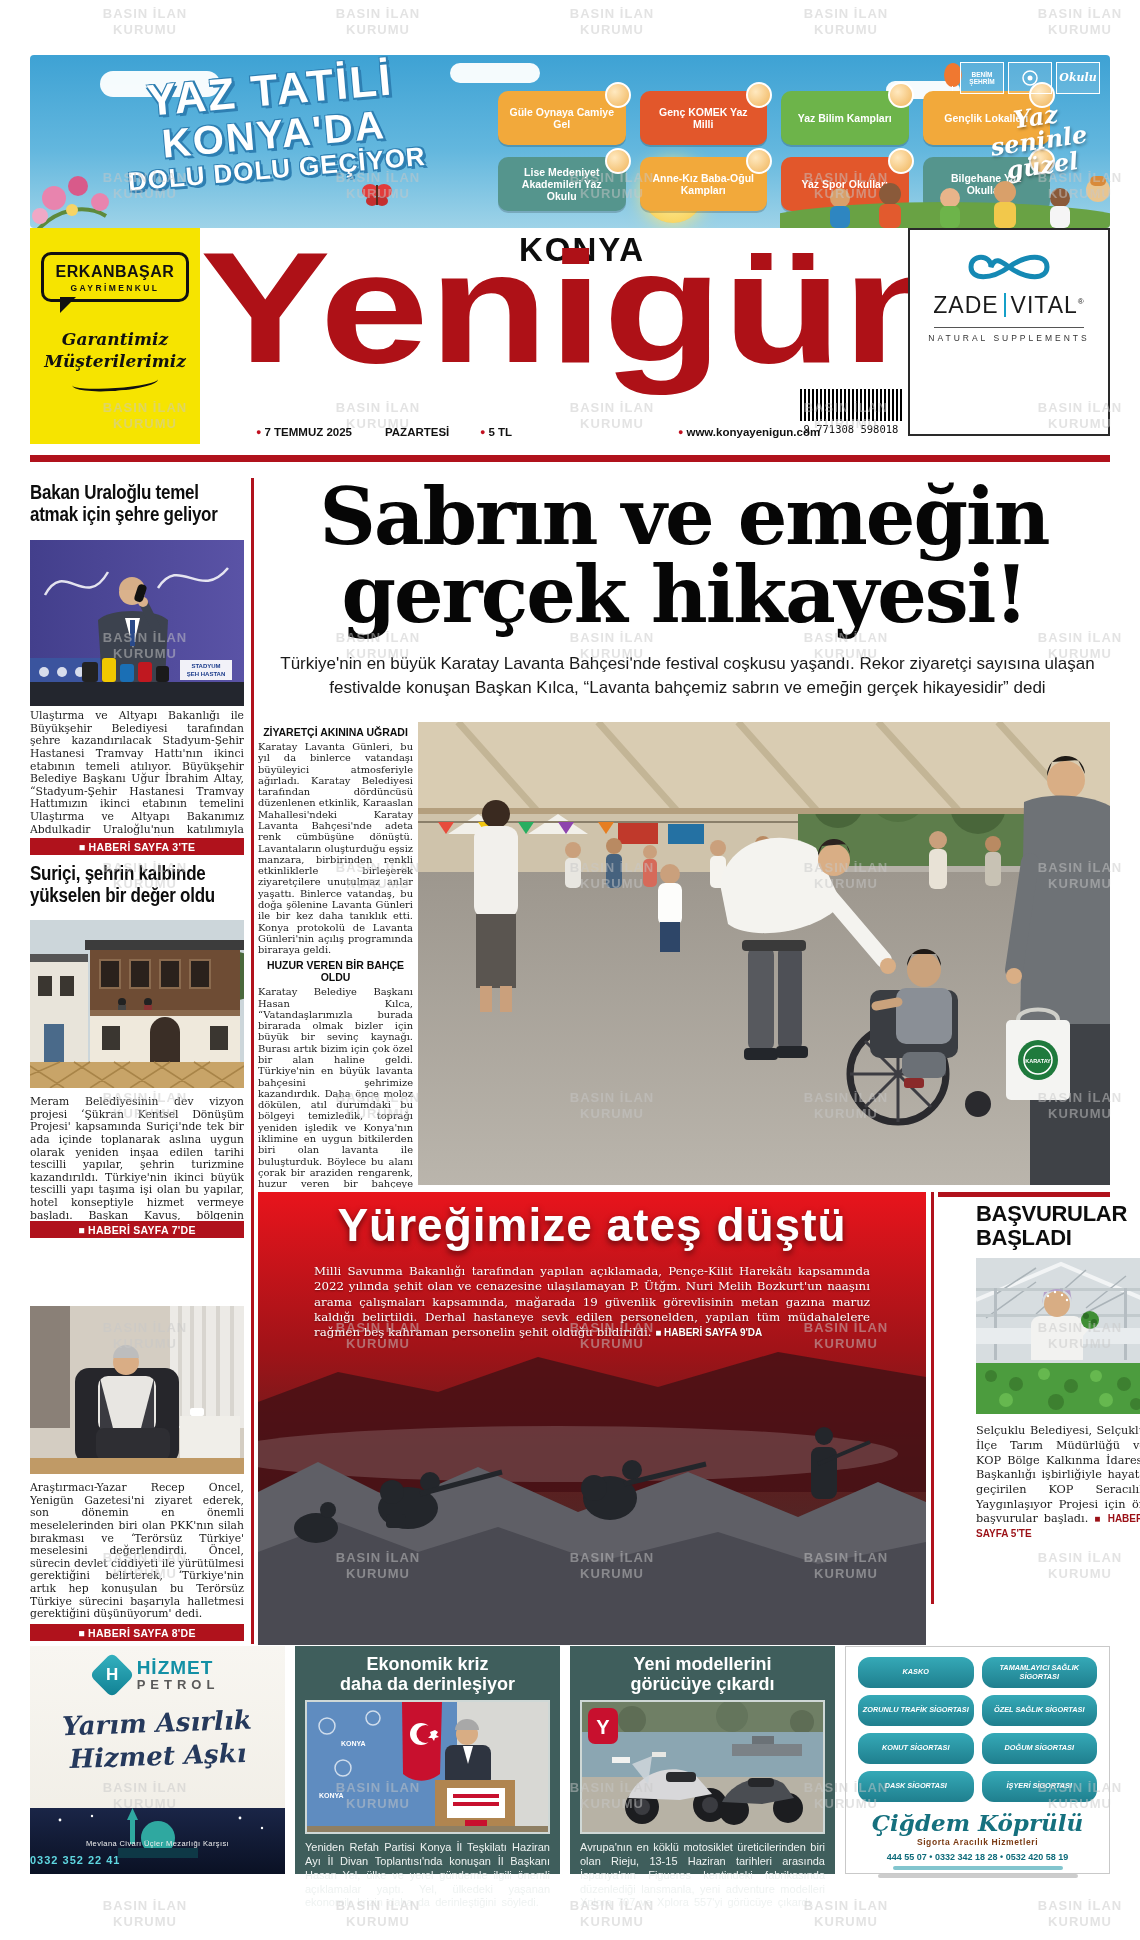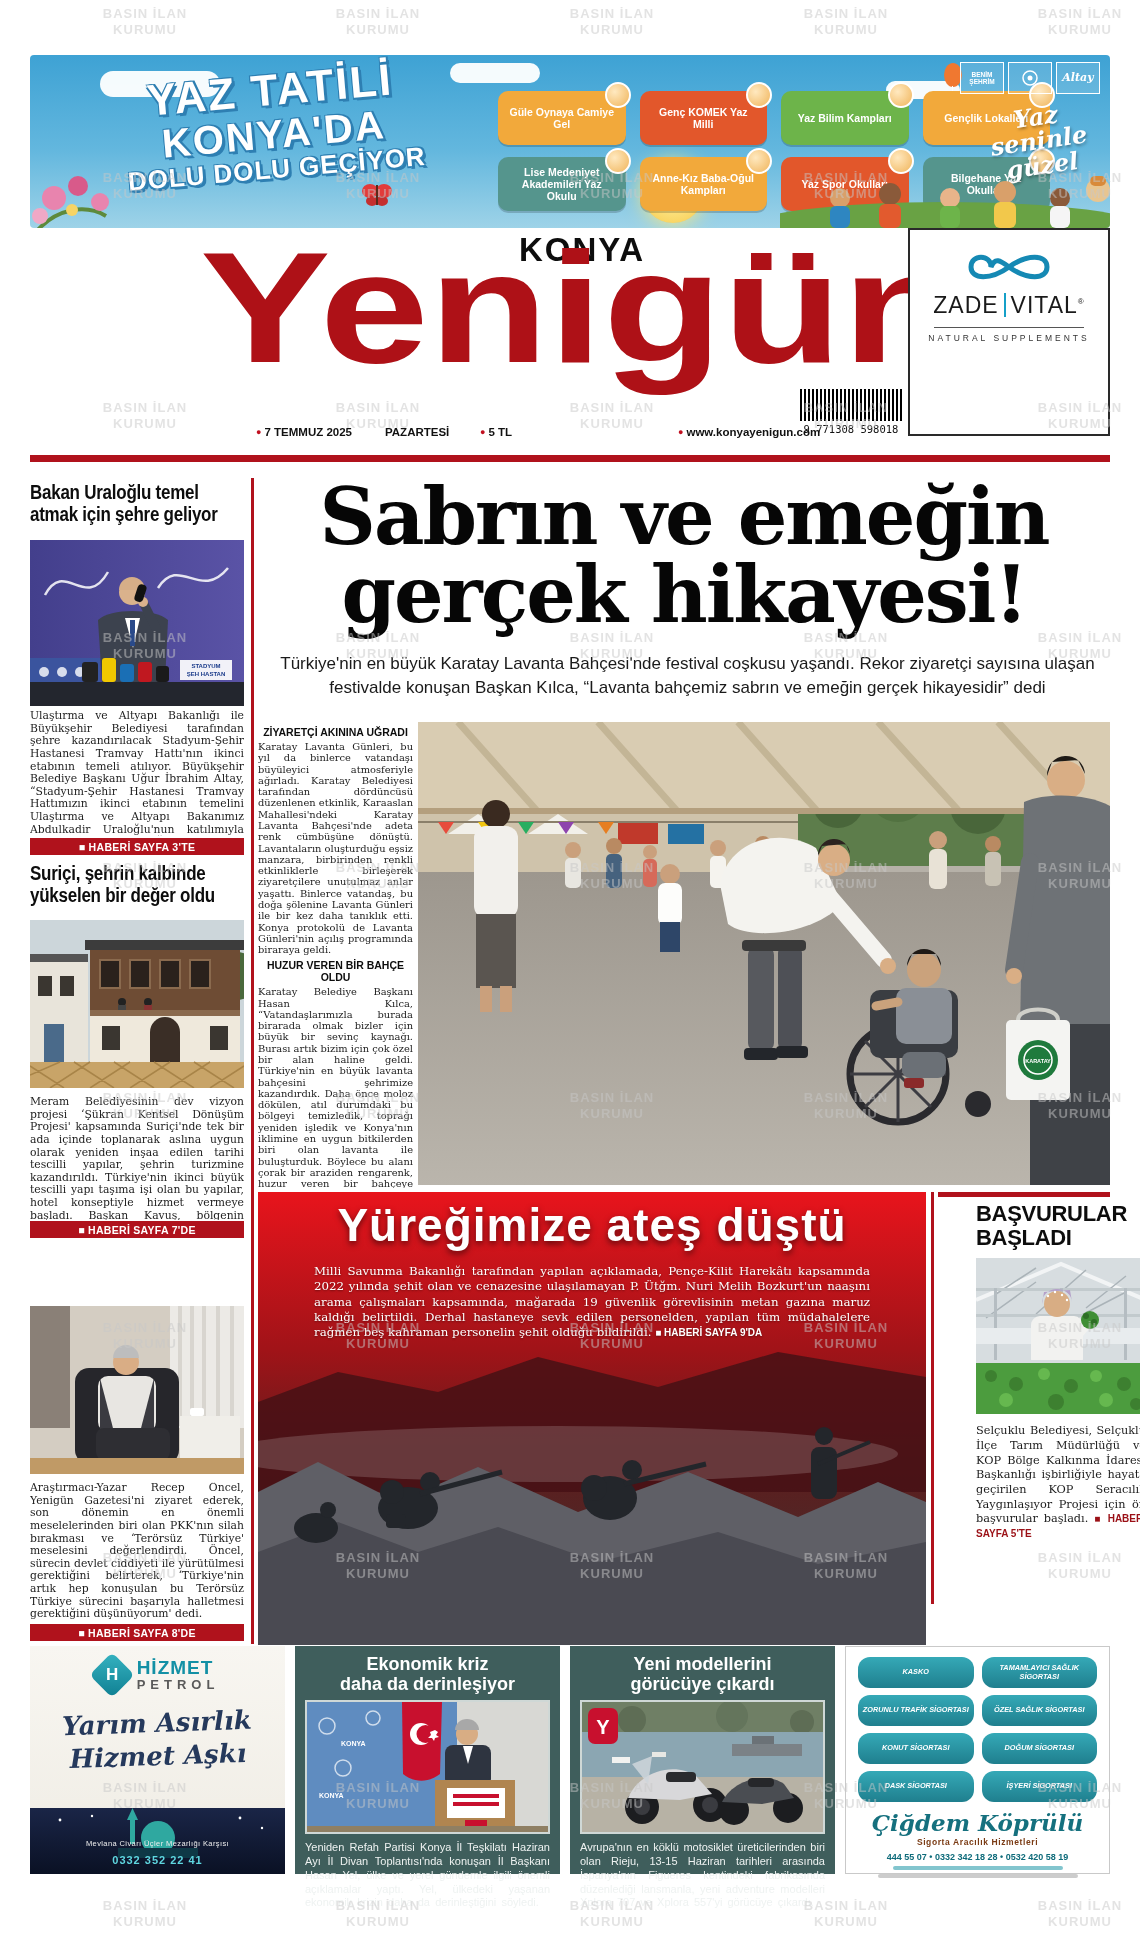--- a/index.html
+++ b/index.html
@@ -128,21 +128,21 @@
   #hz-d{width:32px;height:32px;transform:rotate(45deg);border-radius:6px;
         background:linear-gradient(135deg,#36b3c1,#0f7f92);display:flex;align-items:center;justify-content:center;}
   #hz-d span{transform:rotate(-45deg);color:#fff;font-weight:900;font-size:17px;}
   #hz-n1{color:#1390a5;font-weight:900;font-size:19px;letter-spacing:1px;line-height:1;}
   #hz-n2{color:#5a5a5a;font-weight:700;font-size:13px;letter-spacing:5px;line-height:1.2;}
   #hz-script{margin-top:14px;text-align:center;font-family:"DejaVu Serif",serif;font-style:italic;
              font-weight:700;font-size:26px;line-height:1.25;color:#25395c;transform:rotate(-2deg);}
   #hz-photo{position:absolute;left:0;bottom:0;width:255px;height:66px;}
   #hz-addr{position:absolute;left:0;bottom:26px;width:255px;text-align:center;color:#eee;
            font-size:7.5px;letter-spacing:.4px;}
-  #hz-phone{position:absolute;left:0;bottom:8px;width:255px;text-align:center;color:#5fd6e0;
+  #hz-phone{position:absolute;left:0;bottom:8px;width:255px;color:#5fd6e0;
            font-size:11px;font-weight:800;letter-spacing:1px;}
   .darkbox{background:#3f5e5c;padding:6px 10px;box-sizing:border-box;}
   #econ{left:295px;width:265px;}
   #moto{left:570px;width:265px;}
   .bx-head{color:#fff;font-weight:900;font-size:18px;line-height:1.12;text-align:center;margin-top:2px;}
   .bx-photo{margin:6px auto 0;border:2px solid #cfd8d6;width:241px;height:130px;}
   .bx-body{margin-top:7px;color:#eef2f1;font-size:11px;line-height:1.25;text-align:justify;}
   .bx-body .inkick{color:#fff;}
   #sigorta{left:845px;width:265px;background:#fff;border:1px solid #c9c9c9;box-sizing:border-box;
            padding:10px 12px 6px;}
@@ -186,21 +186,21 @@
     </div>
 
     <div id="bn-logos">
       <div class="bn-logo">BENİM ŞEHRİM</div>
       <div class="bn-logo">
         <svg width="18" height="18" viewBox="0 0 18 18">
             <circle cx="9" cy="9" r="7" fill="none" stroke="#fff" stroke-width="1.5"></circle>
             <circle cx="9" cy="9" r="2.5" fill="#fff"></circle>
           </svg>
       </div>
-      <div class="bn-logo script">Altay</div>
+      <div class="bn-logo script">Okulu</div>
     </div>
 
     <div id="bn-slogan">Yaz seninle güzel</div>
 
     <svg class="abs" style="left:-4px;bottom:-4px;" width="180" height="74" viewBox="0 0 180 74">
       <path d="M10,74 C30,50 60,46 80,58" stroke="#5d8a3c" stroke-width="4" fill="none"></path>
       <circle cx="28" cy="40" r="12" fill="#e884ae"></circle>
         <circle cx="52" cy="28" r="10" fill="#d85a8a"></circle>
       <circle cx="74" cy="44" r="9" fill="#e884ae"></circle>
         <circle cx="14" cy="58" r="8" fill="#f0a8c6"></circle>
@@ -223,20 +223,31 @@
         <rect x="160" y="34" width="20" height="22" rx="6" fill="#6db44a"></rect>
       <circle cx="225" cy="20" r="11" fill="#d9a06a"></circle>
         <rect x="214" y="30" width="22" height="26" rx="6" fill="#f2c84b"></rect>
       <circle cx="280" cy="26" r="10" fill="#8a5a3a"></circle>
         <rect x="270" y="34" width="20" height="22" rx="6" fill="#f5f5f5"></rect>
       <circle cx="318" cy="18" r="12" fill="#e8c590"></circle>
         <rect x="310" y="4" width="16" height="10" rx="5" fill="#d88a3a"></rect>
     </svg>
   </div>
 
+  <div class="abs" id="ad-erkan">
+    <div id="erkan-box">
+      <div id="erkan-name">ERKANBAŞAR</div>
+      <div id="erkan-sub">GAYRİMENKUL</div>
+    </div>
+    <div id="erkan-script">
+      <div>Garantimiz</div>
+      <div>Müşterilerimiz</div>
+      <div id="erkan-swoosh"></div>
+    </div>
+  </div>
 
   <div class="abs" id="mast-city">KONYA</div>
   <div class="abs" id="mast-title">Yenigün</div>
 
   <span class="dl" style="left:256px;"><span class="dot">●</span><span>7 TEMMUZ 2025</span></span>
   <span class="dl" style="left:385px;"><span>PAZARTESİ</span></span>
   <span class="dl" style="left:480px;"><span class="dot">●</span><span>5 TL</span></span>
   <span class="dl" style="left:678px;"><span class="dot">●</span><span>www.konyayenigun.com</span></span>
 
   <div class="abs" id="barcode"></div>

